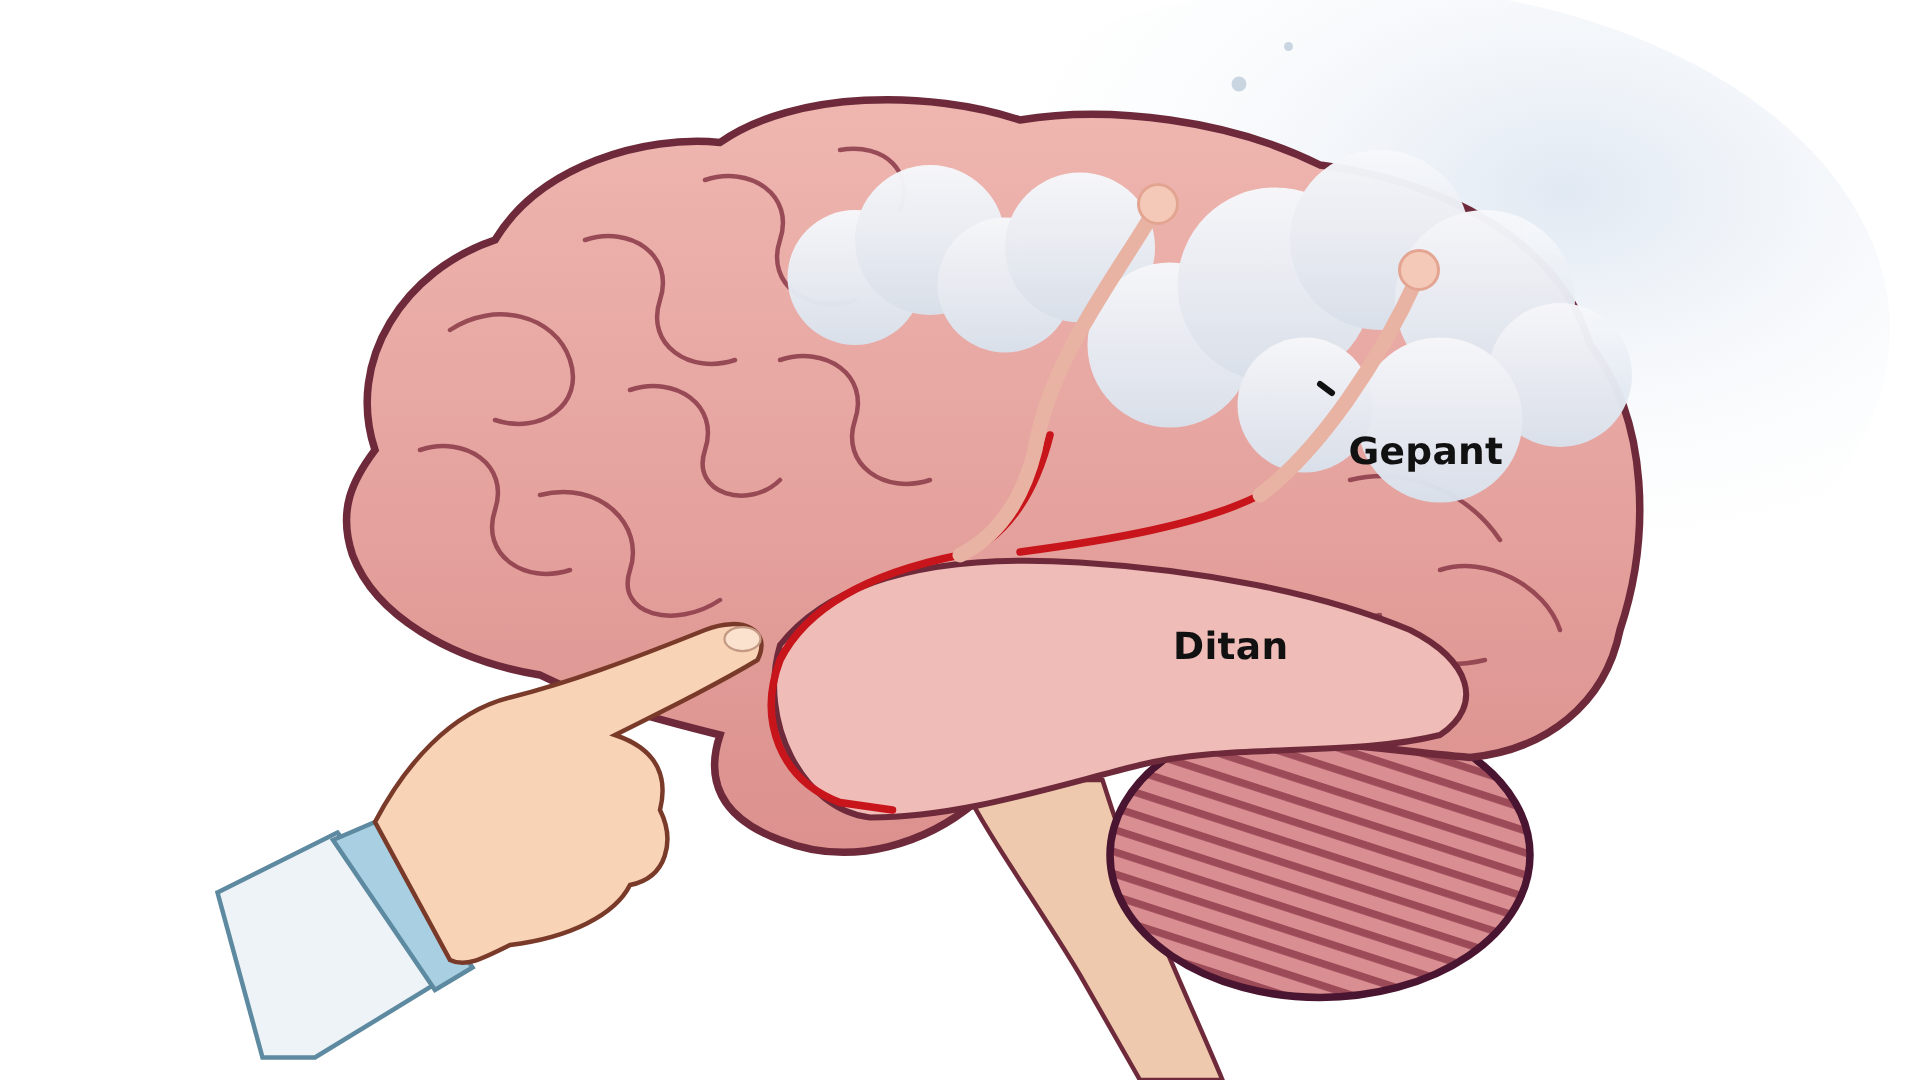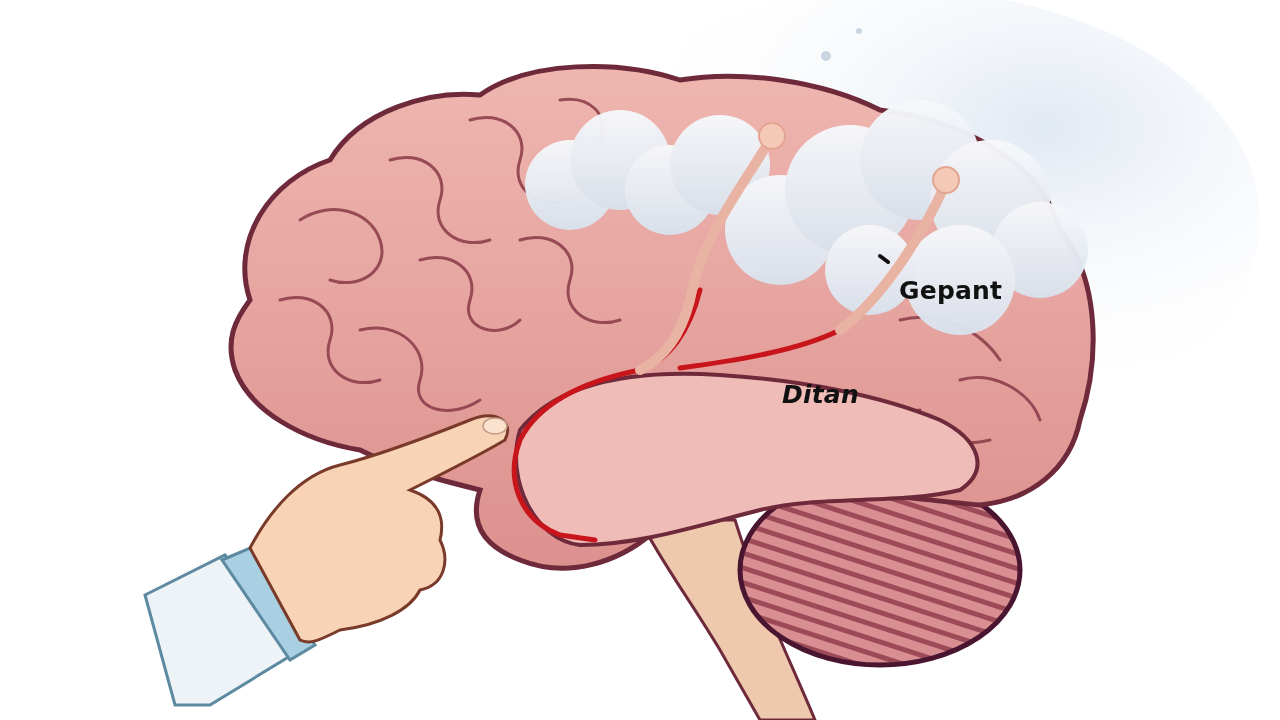--- a/index.html
+++ b/index.html
@@ -1,20 +1,20 @@
 <!DOCTYPE html>
 <html><head>
 <meta charset="utf-8">
 <style>
   html,body{margin:0;padding:0;}
   body{width:1280px;height:720px;overflow:hidden;background:#ffffff;position:relative;font-family:"DejaVu Sans","Liberation Sans",sans-serif;}
   .scene{position:absolute;left:0;top:0;width:1280px;height:720px;}
-  .label{position:absolute;font-weight:bold;color:#111;font-size:25px;letter-spacing:0.2px;}
+  .label{position:absolute;font-weight:bold;color:#111;font-size:25px;letter-spacing:0.2px;margin-top:10px;}
   .label-gepant{left:899px;top:276px;}
-  .label-ditan{left:782px;top:380px;font-style:italic;}
+  .label-ditan{left:782px;top:406px;}
 </style>
 </head>
 <body>
 
 <svg class="scene" viewBox="0 0 1280 720" width="1280" height="720">
   <defs>
     <radialGradient id="glow" cx="0.7" cy="0.3" r="0.6">
       <stop offset="0" stop-color="#dde6f1" stop-opacity="0.9"></stop>
       <stop offset="1" stop-color="#ffffff" stop-opacity="0"></stop>
     </radialGradient>

